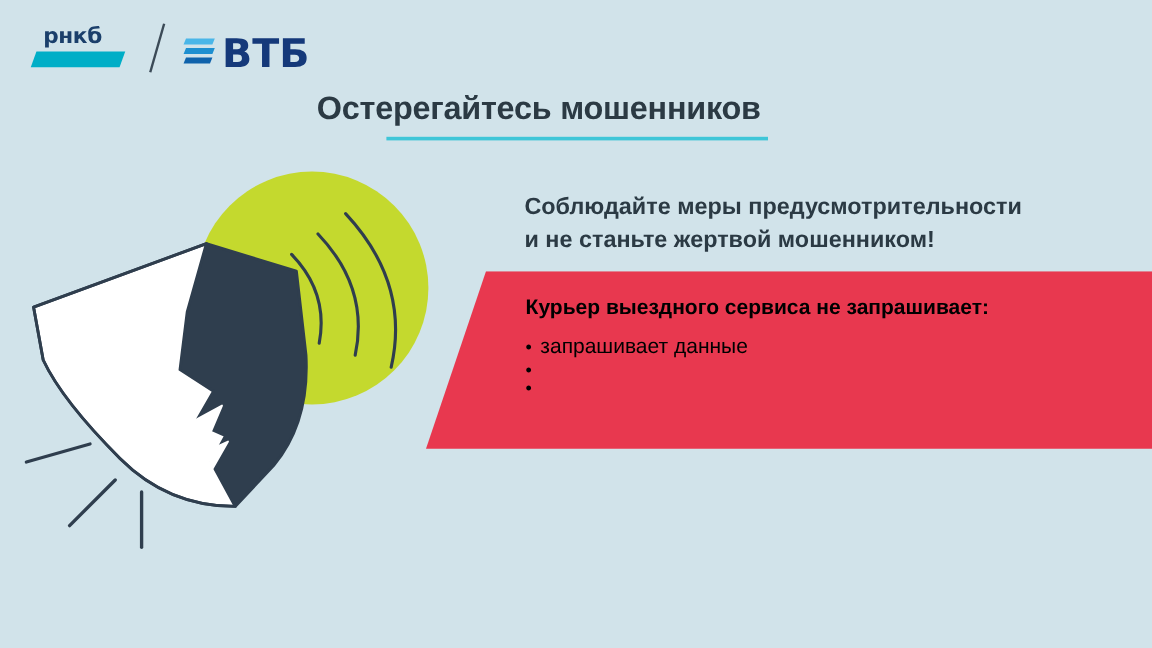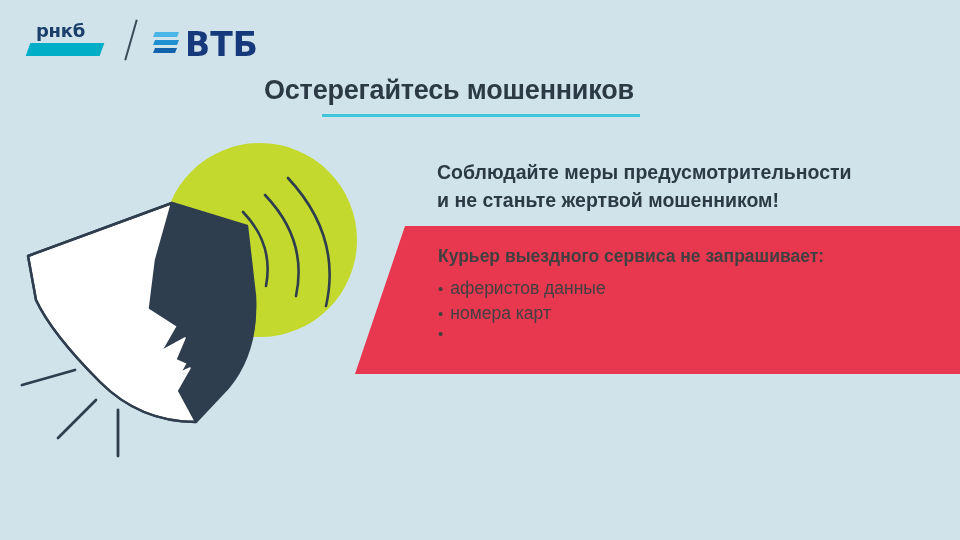--- a/index.html
+++ b/index.html
@@ -141,21 +141,21 @@
     top: 226px;
     width: 620px;
     height: 150px;
   }
   #red-banner svg { display: block; }
   #banner-content {
     position: absolute;
     left: 98px;
     top: 20px;
     width: 520px;
-    color: #404040;
+    color: #000000;
   }
   #banner-heading {
     font-size: 17.5px;
     font-weight: 700;
     line-height: 1.2;
     margin-bottom: 9px;
     white-space: nowrap;
   }
   .banner-bullet {
     font-size: 17.5px;
@@ -251,26 +251,25 @@
   <div id="red-banner">
     <svg width="620" height="150" viewBox="0 0 620 150" xmlns="http://www.w3.org/2000/svg">
       <polygon points="65,0 620,0 620,148 15,148" fill="#e8384f"></polygon>
     </svg>
 
     <div id="banner-content">
       <div id="banner-heading">Курьер выездного сервиса не запрашивает:</div>
 
       <div class="banner-bullet">
         <span class="bullet-dot">•</span>
-        <span>аферистов данные</span>
+        <span>запрашивает данные</span>
       </div>
 
       <div class="banner-bullet">
         <span class="bullet-dot">•</span>
-        <span>номера карт</span>
       </div>
 
       <div class="banner-bullet">
         <span class="bullet-dot">•</span>
       </div>
     </div>
   </div>
 
 
 </div>

